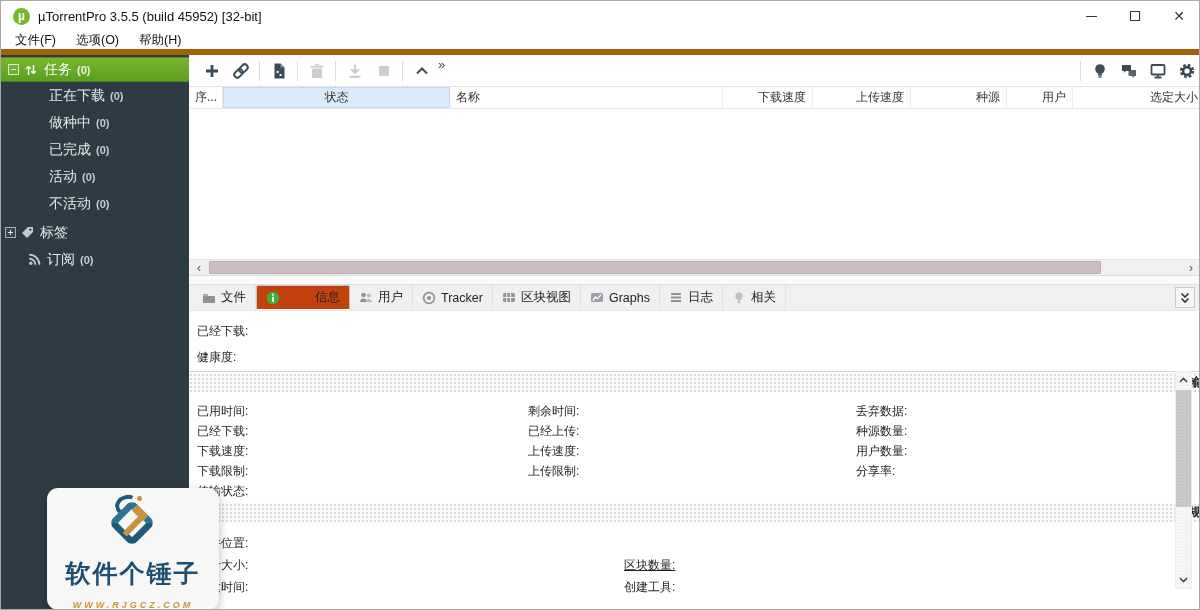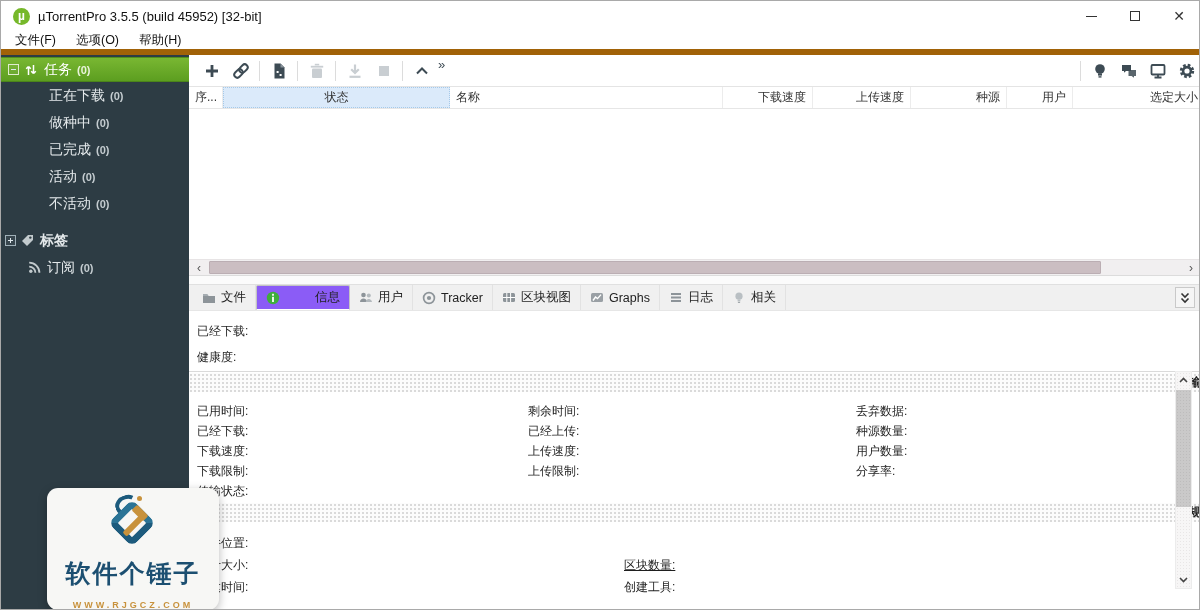--- a/index.html
+++ b/index.html
@@ -58,21 +58,21 @@
   
   .hscroll { height:17px; background:#f1eff0; border-top:1px solid #e7e4e5; border-bottom:1px solid #dcdcdc; position:relative; }
   .hs-arrow { position:absolute; top:0; width:16px; height:15px; display:flex; align-items:center; justify-content:center; font-size:12px; color:#555; }
   .hs-left { left:2px; } .hs-right { right:2px; }
   .hs-thumb { position:absolute; left:20px; top:1px; width:892px; height:13px; background:#cbbec2; border:1px solid #bbaeb3; border-radius:1px; }
   .gapband { height:9px; background:#fbfbfb; border-bottom:1px solid #e0e0e0; }
 
   
   .tabbar { height:26px; background:#f0f0f0; display:flex; align-items:stretch; padding-left:4px; position:relative; border-bottom:1px solid #e6e6e6; }
   .tab { display:flex; align-items:center; gap:5px; padding:0 9px; font-size:12.5px; color:#222; border-right:1px solid #e2e2e2; }
-  .tab.active { background:#8b5cf6; border:1px solid #c4c4c4; border-bottom:1px solid #fff; border-radius:2px 2px 0 0; position:relative; z-index:2;gap:35px; }
+  .tab.active { background:#c2410c; border:1px solid #c4c4c4; border-bottom:1px solid #fff; border-radius:2px 2px 0 0; position:relative; z-index:2;gap:35px; }
   .tab-overflow { position:absolute; right:6px; top:2px; width:20px; height:21px; background:#f5f5f5; border:1px solid #c9c9c9; display:flex; flex-direction:column; align-items:center; justify-content:center; }
 
   
   .infopane { height:278px; background:#fff; position:relative; font-size:12px; color:#1f1f1f; }
   .ip-line { position:absolute; left:8px; }
   .ip-divider { position:absolute; left:0; right:0; top:60px; height:1px; background:#dadada; }
   .section-band { position:absolute; left:0; right:0; height:19px; line-height:19px; font-weight:bold; padding-left:8px;
       background-color:#fcfcfc; background-image:radial-gradient(circle,#dadada 0.8px,transparent 0.9px); background-size:4px 4px;text-align:right; }
   .fld { position:absolute; white-space:nowrap; }
 
@@ -92,21 +92,21 @@
 
   
   .watermark { position:absolute; left:46px; top:487px; width:172px; height:122px; background:#f7f7f5; border-radius:11px; z-index:50; box-shadow:0 3px 10px rgba(0,0,0,.28); display:flex; flex-direction:column; align-items:center; }
   .wm-logo { position:relative; width:64px; height:62px; margin-top:6px; }
   .wm-diamond { position:absolute; left:14px; top:12px; width:34px; height:34px; border:7px solid #1d5b7d; border-top-color:#2b7496; border-left-color:#2b7496; border-radius:8px; transform:rotate(45deg); }
   .wm-hammer { position:absolute; left:29px; top:20px; width:6px; height:24px; background:#c8923c; border-radius:2px; transform:rotate(45deg); }
   .wm-hammerhead { position:absolute; left:31px; top:15px; width:16px; height:8px; background:#c8923c; border-radius:2px; transform:rotate(45deg); }
   .wm-swoosh { position:absolute; left:14px; top:1px; width:24px; height:20px; border:4px solid transparent; border-top-color:#1d5b7d; border-left-color:#1d5b7d; border-radius:50%; transform:rotate(-18deg); }
   .wm-dot { position:absolute; left:36px; top:2px; width:5px; height:5px; border-radius:50%; background:#c8923c; }
   .wm-name { font-size:25px; font-weight:bold; color:#1c4f71; letter-spacing:2px; margin-top:2px; }
-  .wm-site { font-size:9px; font-weight:bold; color:#c8923c; letter-spacing:3px; margin-top:10px; }
+  .wm-site { font-size:9px; font-weight:bold; color:#c8923c; letter-spacing:3px; margin-top:10px;font-style:italic; }
 
   svg { display:block; }
 </style>
 </head>
 <body>
 
 <div class="app">
 
   <div class="titlebar">
     <div class="app-logo">µ</div>
@@ -155,21 +155,21 @@
       <span class="sb-count">(0)</span>
     </div>
     <div class="sb-row sb-child">
       <span>活动</span>
       <span class="sb-count">(0)</span>
     </div>
     <div class="sb-row sb-child">
       <span>不活动</span>
       <span class="sb-count">(0)</span>
     </div>
-    <div class="sb-row" style="margin-top:10px;font-weight:bold;">
+    <div class="sb-row" style="margin-top:2px;">
       <span class="boxtoggle plus" style="margin-left:4px;"></span>
       <span class="sb-icon">
         <svg width="13" height="13" viewBox="0 0 13 13">
           <path d="M1 7 7 1h5v5l-6 6z" fill="#c2cacd"></path>
             <circle cx="9.3" cy="3.6" r="1.2" fill="#2d3c44"></circle>
         </svg>
       </span>
       <span>标签</span>
     </div>
     <div class="sb-row sb-sub">

